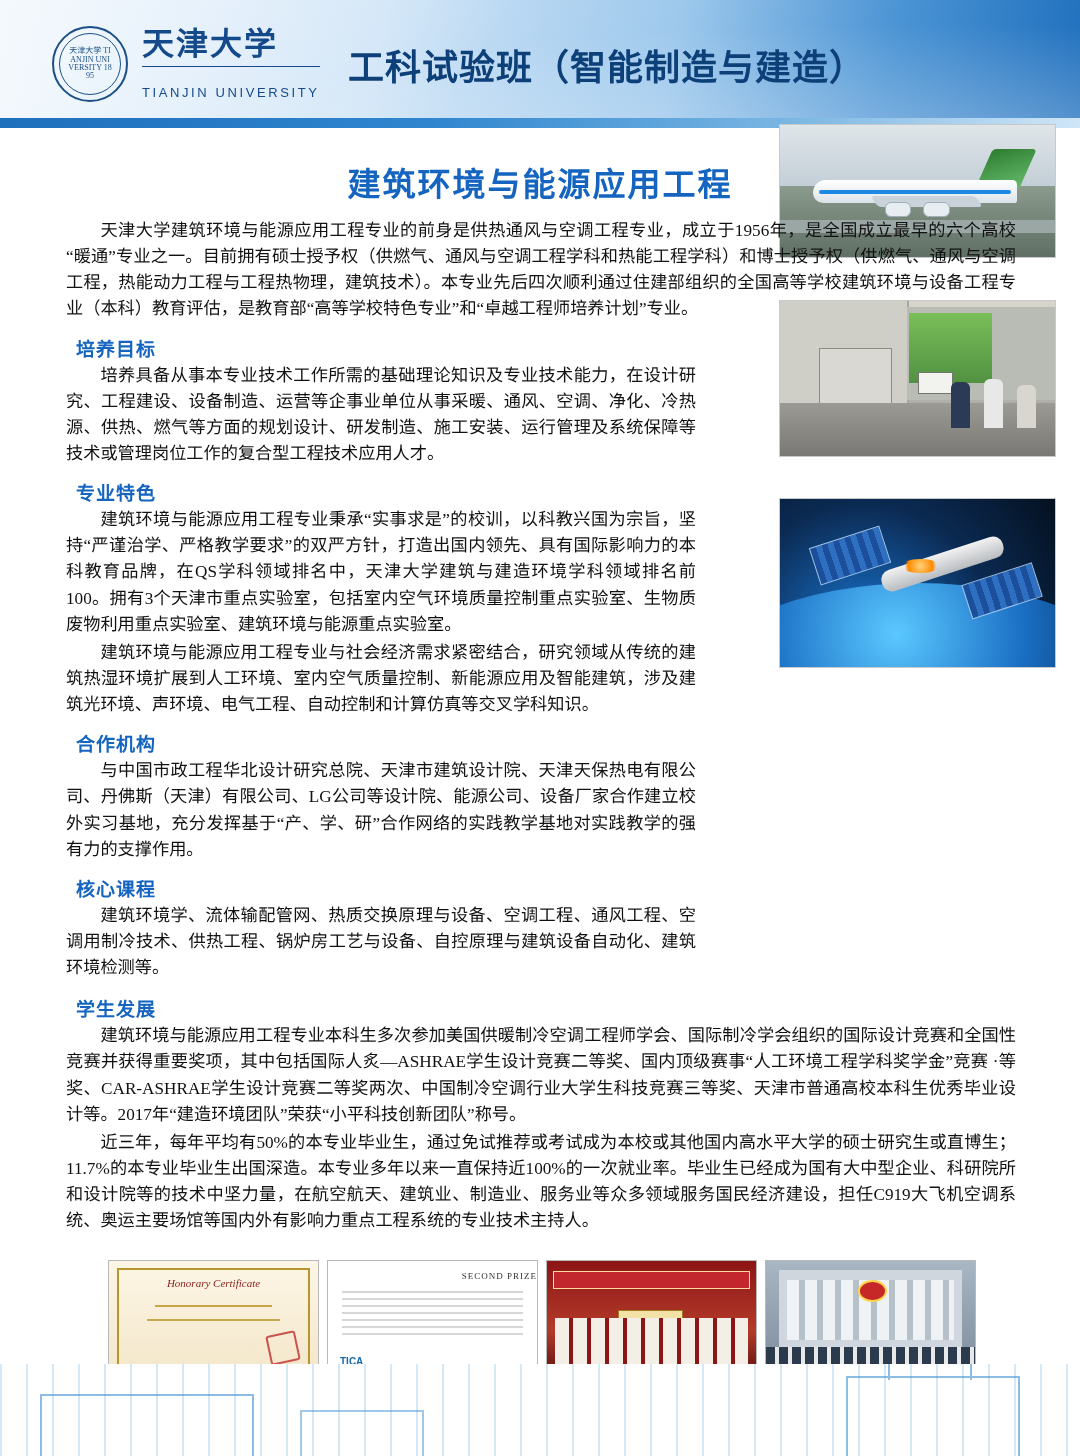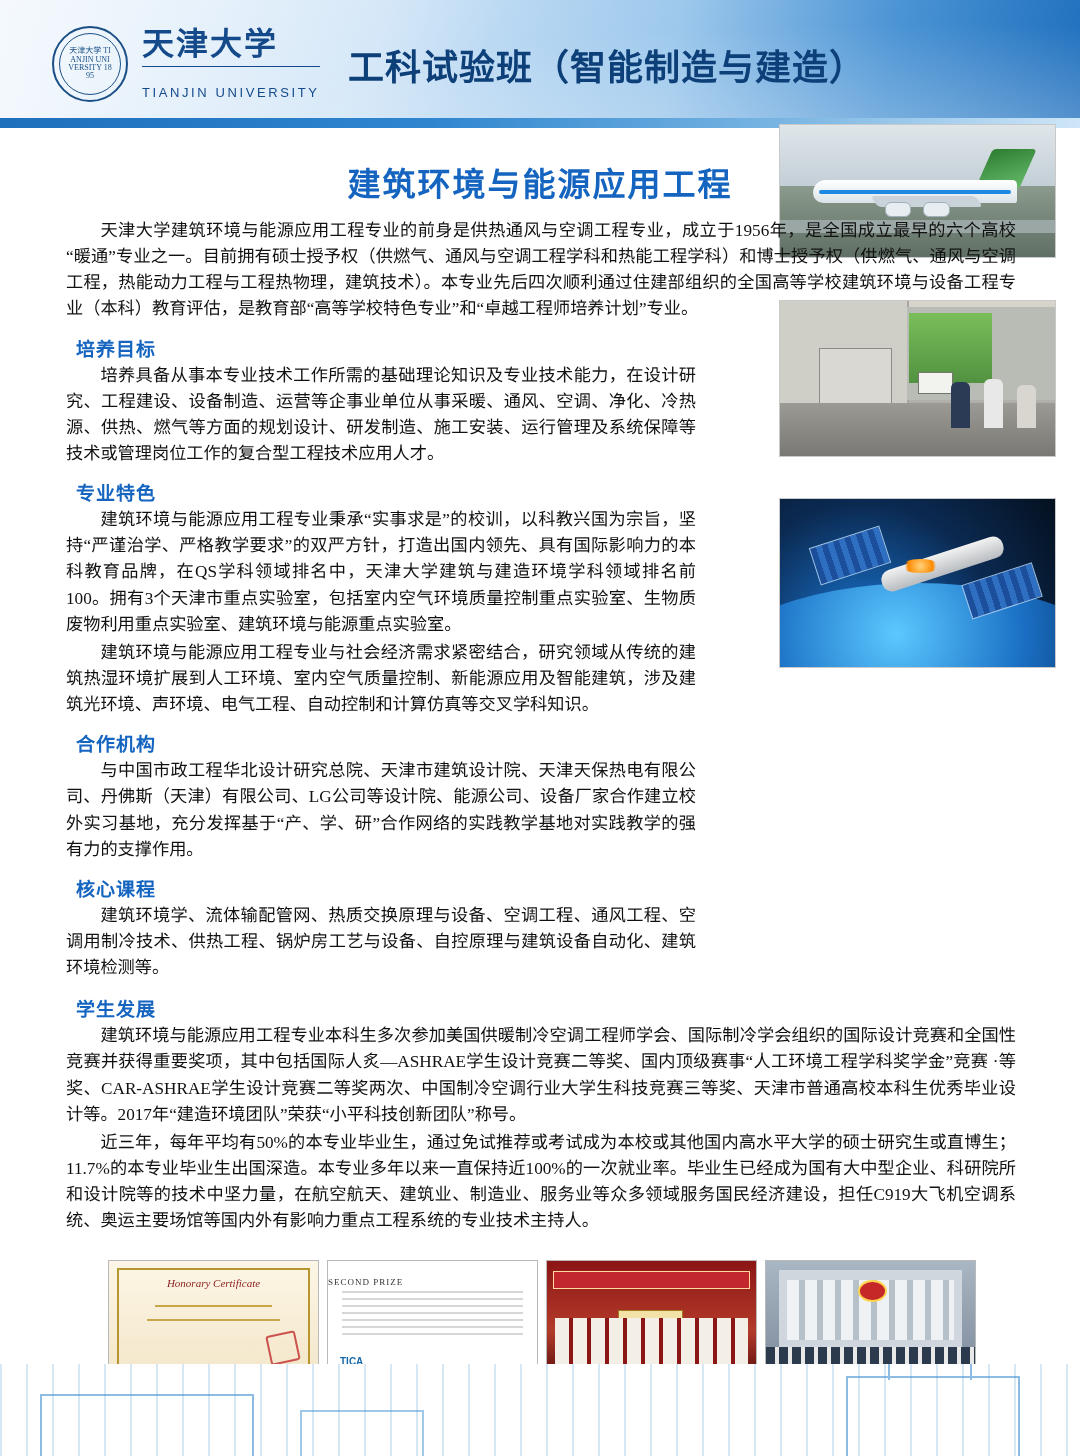--- a/index.html
+++ b/index.html
@@ -163,21 +163,21 @@
     display:flex;gap:8px;
   }
   .ph{flex:1;border:1px solid #b9b9b9;position:relative;overflow:hidden;}
   .cert1{background:linear-gradient(180deg,#fdf6e6,#f3e6c9);}
   .cert1:before{content:"";position:absolute;left:8px;top:7px;right:8px;bottom:7px;border:2px solid #b7962f;}
   .cert1 .t{position:absolute;left:0;right:0;top:16px;text-align:center;font-size:11px;color:#8a1c1c;font-family:"Liberation Serif",serif;font-style:italic;}
   .cert1 .l1{position:absolute;left:22%;right:22%;top:44px;height:2px;background:#caa64a;}
   .cert1 .l2{position:absolute;left:18%;right:18%;top:58px;height:2px;background:#caa64a;}
   .cert1 .seal2{position:absolute;right:20px;bottom:14px;width:26px;height:26px;border:2px solid #c02c2c;border-radius:3px;opacity:.8;transform:rotate(-12deg);}
   .cert2{background:#ffffff;}
-  .cert2 .t{position:absolute;left:0;right:0;top:16px;text-align:left;font-size:9px;color:#333;letter-spacing:1px;font-family:"Liberation Serif",serif;}
+  .cert2 .t{position:absolute;left:0;right:0;top:10px;text-align:right;font-size:9px;color:#333;letter-spacing:1px;font-family:"Liberation Serif",serif;}
   .cert2 .rows{position:absolute;left:14px;right:14px;top:30px;}
   .cert2 .rows i{display:block;height:2px;background:#d7d7d7;margin-bottom:5px;}
   .cert2 .logo{position:absolute;left:12px;bottom:10px;font-size:10px;color:#1769aa;font-weight:bold;font-family:"Liberation Sans",sans-serif;}
   .award{background:linear-gradient(180deg,#8c1515,#b33b2a 60%,#5d0f0f);}
   .award .banner{position:absolute;left:6px;right:6px;top:10px;height:16px;background:#c1272d;border:1px solid #ffd9a0;}
   .award .ppl{position:absolute;left:4%;bottom:6px;width:92%;height:46%;background:repeating-linear-gradient(90deg,#f3efe6 0 14px,#8c1515 14px 18px);}
   .award .plaque{position:absolute;left:34%;bottom:34%;width:30%;height:22%;background:#f2e2a8;border:1px solid #a07b1f;}
   .bld{background:linear-gradient(180deg,#a9b6c4,#7b8a99);}
   .bld .front{position:absolute;left:6%;top:8%;width:88%;height:66%;background:#cfd6dd;}
   .bld .cols{position:absolute;left:10%;top:16%;width:80%;height:52%;background:repeating-linear-gradient(90deg,#eef2f5 0 12px,#b6c0c9 12px 18px);}

